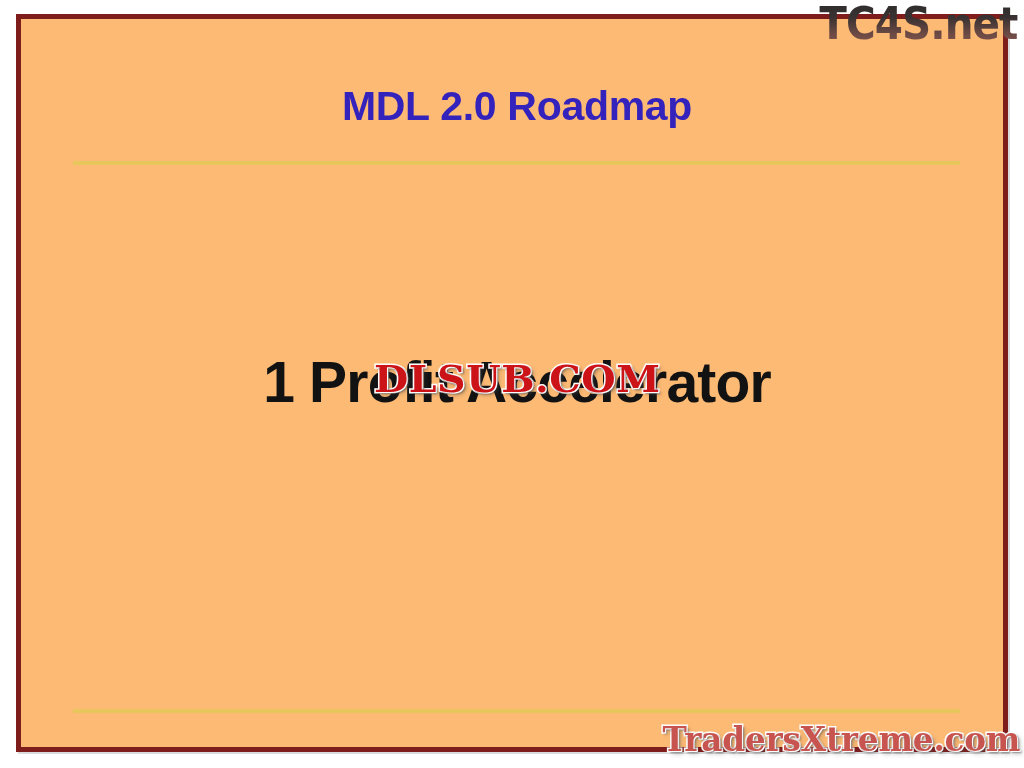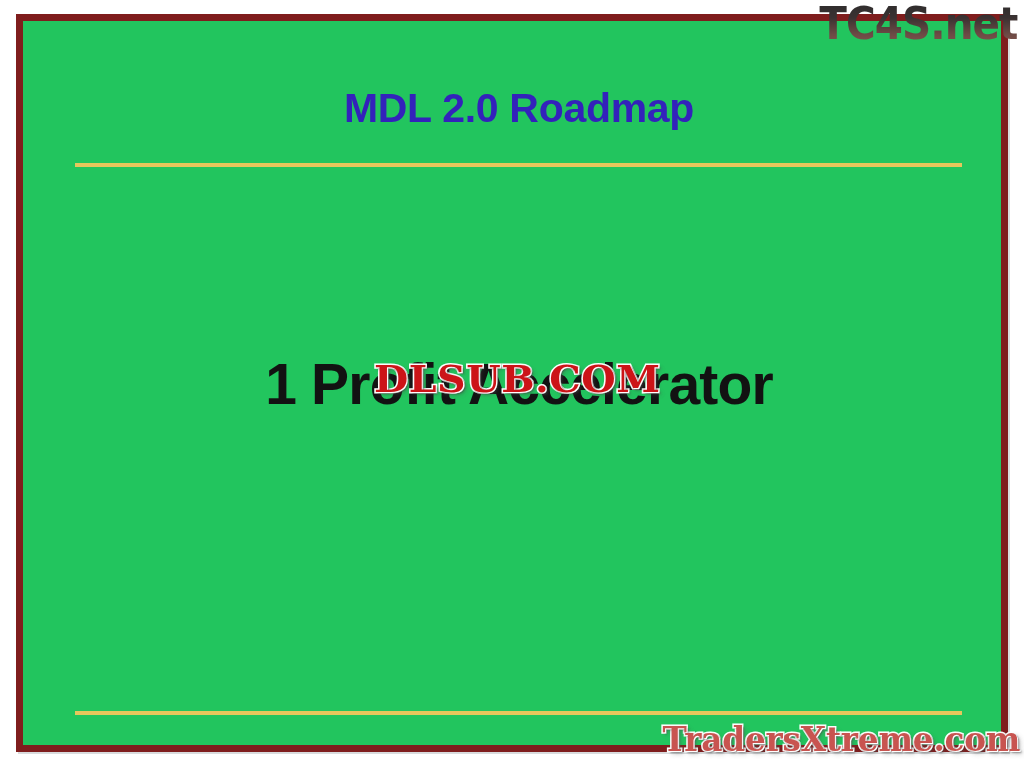--- a/index.html
+++ b/index.html
@@ -24,22 +24,22 @@
     height: 768px;
     background: #ffffff;
   }
 
   #slide-canvas {
     position: absolute;
     left: 16px;
     top: 14px;
     width: 992px;
     height: 738px;
-    background: #22c55e;
-    border: 7px solid #7f1d1d;
+    background: #fdba74;
+    border: 5px solid #7f1d1d;
     box-sizing: border-box;
     box-shadow: 2px 2px 0 0 #d9dbdd;
   }
 
   
   #slide-title {
     position: absolute;
     left: 52px;
     top: 62px;
     width: 888px;

